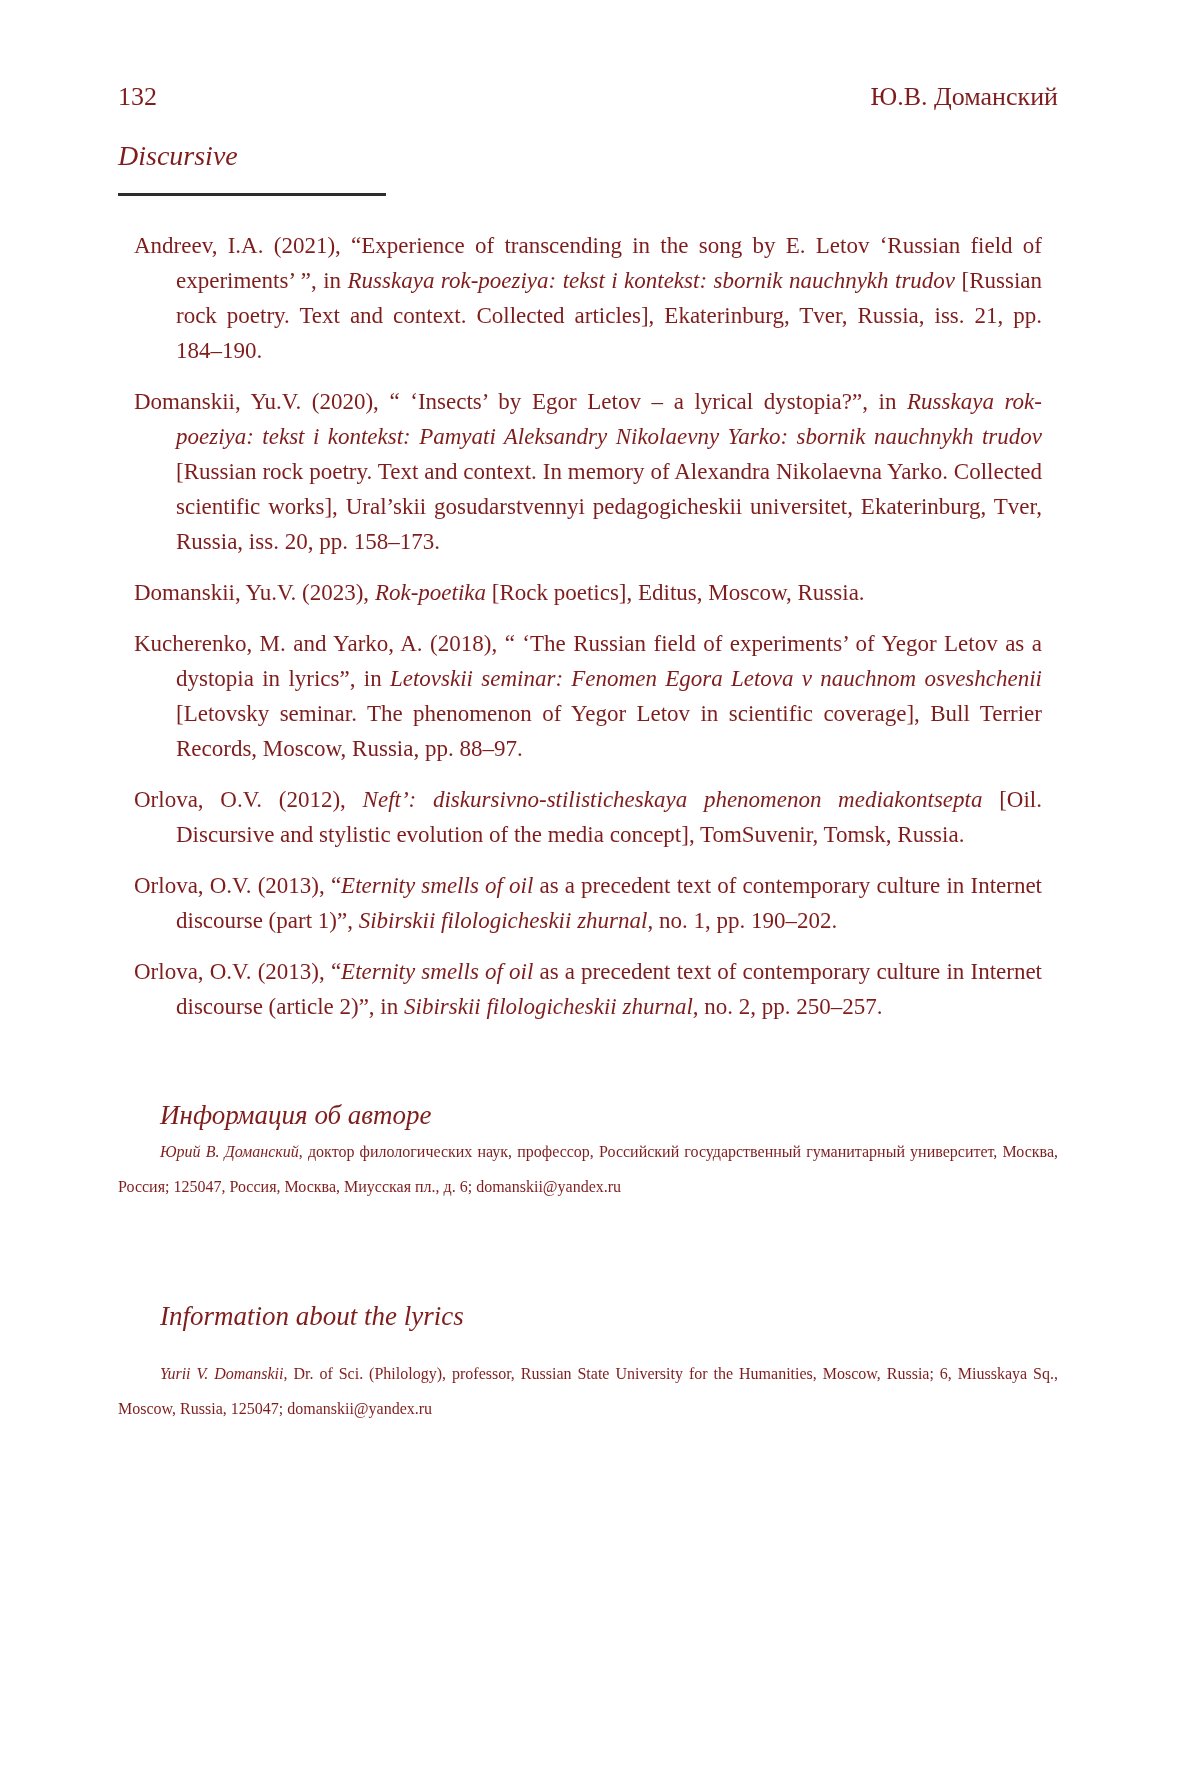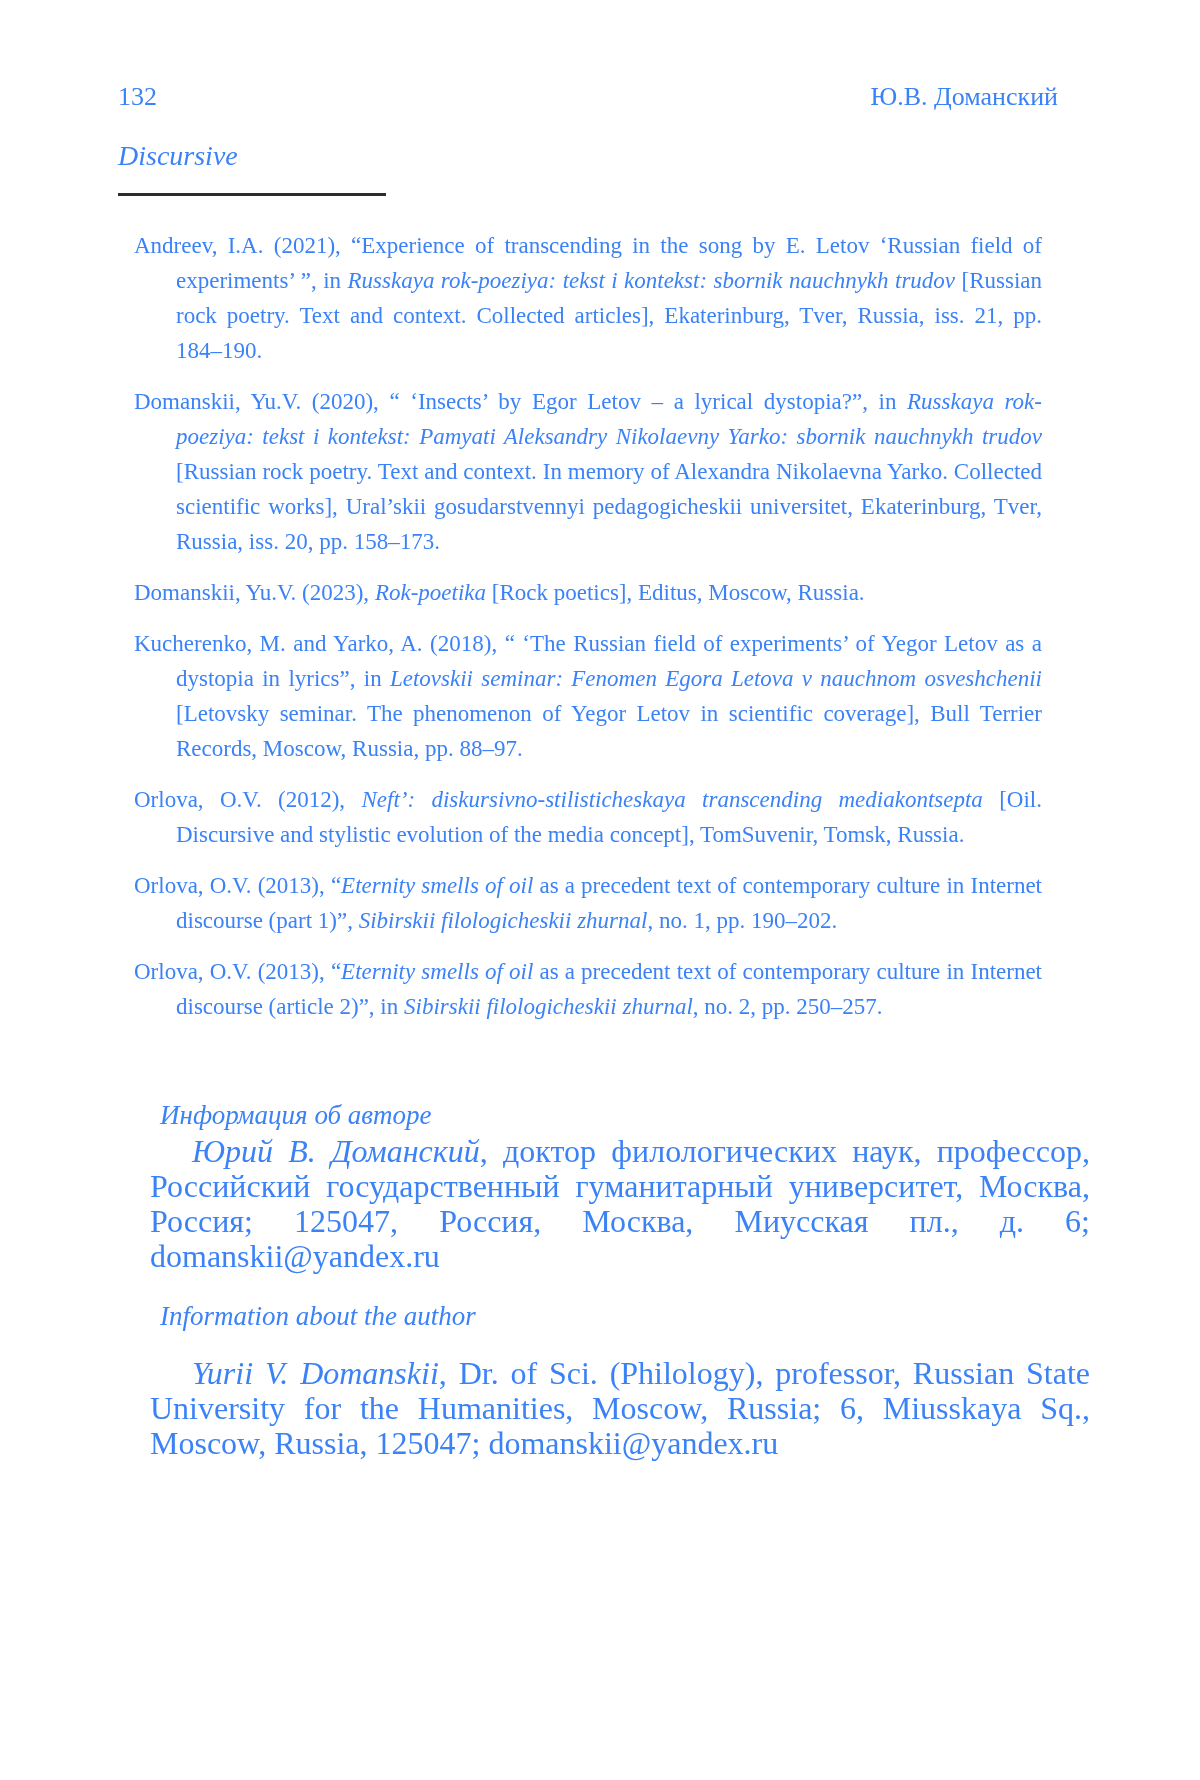--- a/index.html
+++ b/index.html
@@ -6,21 +6,21 @@
     margin: 0;
     padding: 0;
     background: #ffffff;
   }
   .page {
     position: relative;
     width: 1200px;
     height: 1780px;
     background: #ffffff;
     font-family: "Liberation Serif", "DejaVu Serif", serif;
-    color: #3b82f6;
+    color: #7f1d1d;
     overflow: hidden;
     text-decoration: underline;
   }
   .content-abs {
     position: absolute;
     left: 118px;
     width: 940px;
   }
   .running-header {
     top: 82px;
@@ -56,25 +56,24 @@
   .section-heading {
     font-size: 27px;
     font-style: italic;
     text-indent: 42px;
   }
   .ru-heading { top: 1100px; }
   .ru-paragraph { top: 1134px; }
   .en-heading { top: 1301px; }
   .en-paragraph { top: 1356px; }
   .info-paragraph {
-    font-size: 32px;
+    font-size: 16px;
     line-height: 35px;
     text-align: justify;
     text-indent: 42px;
-    margin-left: 32px;
   }
   .page-footer {
     top: 1671px;
     font-size: 22px;
     white-space: nowrap;
   }
   em { font-style: italic; }
 </style>
 </head>
 <body>
@@ -87,25 +86,25 @@
   </div>
 
   <div class="content-abs refs-heading">Discursive</div>
   <div class="refs-underline"></div>
 
   <div class="content-abs refs-list">
     <p><span>Andreev, I.A. (2021), “Experience of transcending in the song by E. Letov ‘Russian field of experiments’ ”, in </span><em>Russkaya rok-poeziya: tekst i kontekst: sbornik nauchnykh trudov</em><span> [Russian rock poetry. Text and context. Collected articles], Ekaterinburg, Tver, Russia, iss. 21, pp. 184–190.</span></p>
     <p><span>Domanskii, Yu.V. (2020), “ ‘Insects’ by Egor Letov – a lyrical dystopia?”, in </span><em>Russkaya rok-poeziya: tekst i kontekst: Pamyati Aleksandry Nikolaevny Yarko: sbornik nauchnykh trudov</em><span> [Russian rock poetry. Text and context. In memory of Alexandra Nikolaevna Yarko. Collected scientific works], Ural’skii gosudarstvennyi pedagogicheskii universitet, Ekaterinburg, Tver, Russia, iss. 20, pp. 158–173.</span></p>
     <p><span>Domanskii, Yu.V. (2023), </span><em>Rok-poetika</em><span> [Rock poetics], Editus, Moscow, Russia.</span></p>
     <p><span>Kucherenko, M. and Yarko, A. (2018), “ ‘The Russian field of experiments’ of Yegor Letov as a dystopia in lyrics”, in </span><em>Letovskii seminar: Fenomen Egora Letova v nauchnom osveshchenii</em><span> [Letovsky seminar. The phenomenon of Yegor Letov in scientific coverage], Bull Terrier Records, Moscow, Russia, pp. 88–97.</span></p>
-    <p><span>Orlova, O.V. (2012), </span><em>Neft’: diskursivno-stilisticheskaya transcending mediakontsepta</em><span> [Oil. Discursive and stylistic evolution of the media concept], TomSuvenir, Tomsk, Russia.</span></p>
+    <p><span>Orlova, O.V. (2012), </span><em>Neft’: diskursivno-stilisticheskaya phenomenon mediakontsepta</em><span> [Oil. Discursive and stylistic evolution of the media concept], TomSuvenir, Tomsk, Russia.</span></p>
     <p><span>Orlova, O.V. (2013), “</span><em>Eternity smells of oil</em><span> as a precedent text of contemporary culture in Internet discourse (part 1)”, </span><em>Sibirskii filologicheskii zhurnal</em><span>, no. 1, pp. 190–202.</span></p>
     <p><span>Orlova, O.V. (2013), “</span><em>Eternity smells of oil</em><span> as a precedent text of contemporary culture in Internet discourse (article 2)”, in </span><em>Sibirskii filologicheskii zhurnal</em><span>, no. 2, pp. 250–257.</span></p>
   </div>
 
   <div class="content-abs section-heading ru-heading">Информация об авторе</div>
   <div class="content-abs info-paragraph ru-paragraph"><em>Юрий В. Доманский</em><span>, доктор филологических наук, профессор, Российский государственный гуманитарный университет, Москва, Россия; 125047, Россия, Москва, Миусская пл., д. 6; domanskii@yandex.ru</span></div>
 
-  <div class="content-abs section-heading en-heading">Information about the author</div>
+  <div class="content-abs section-heading en-heading">Information about the lyrics</div>
   <div class="content-abs info-paragraph en-paragraph"><em>Yurii V. Domanskii</em><span>, Dr. of Sci. (Philology), professor, Russian State University for the Humanities, Moscow, Russia; 6, Miusskaya Sq., Moscow, Russia, 125047; domanskii@yandex.ru</span></div>
 
 
 </div>
 
 </body></html>

